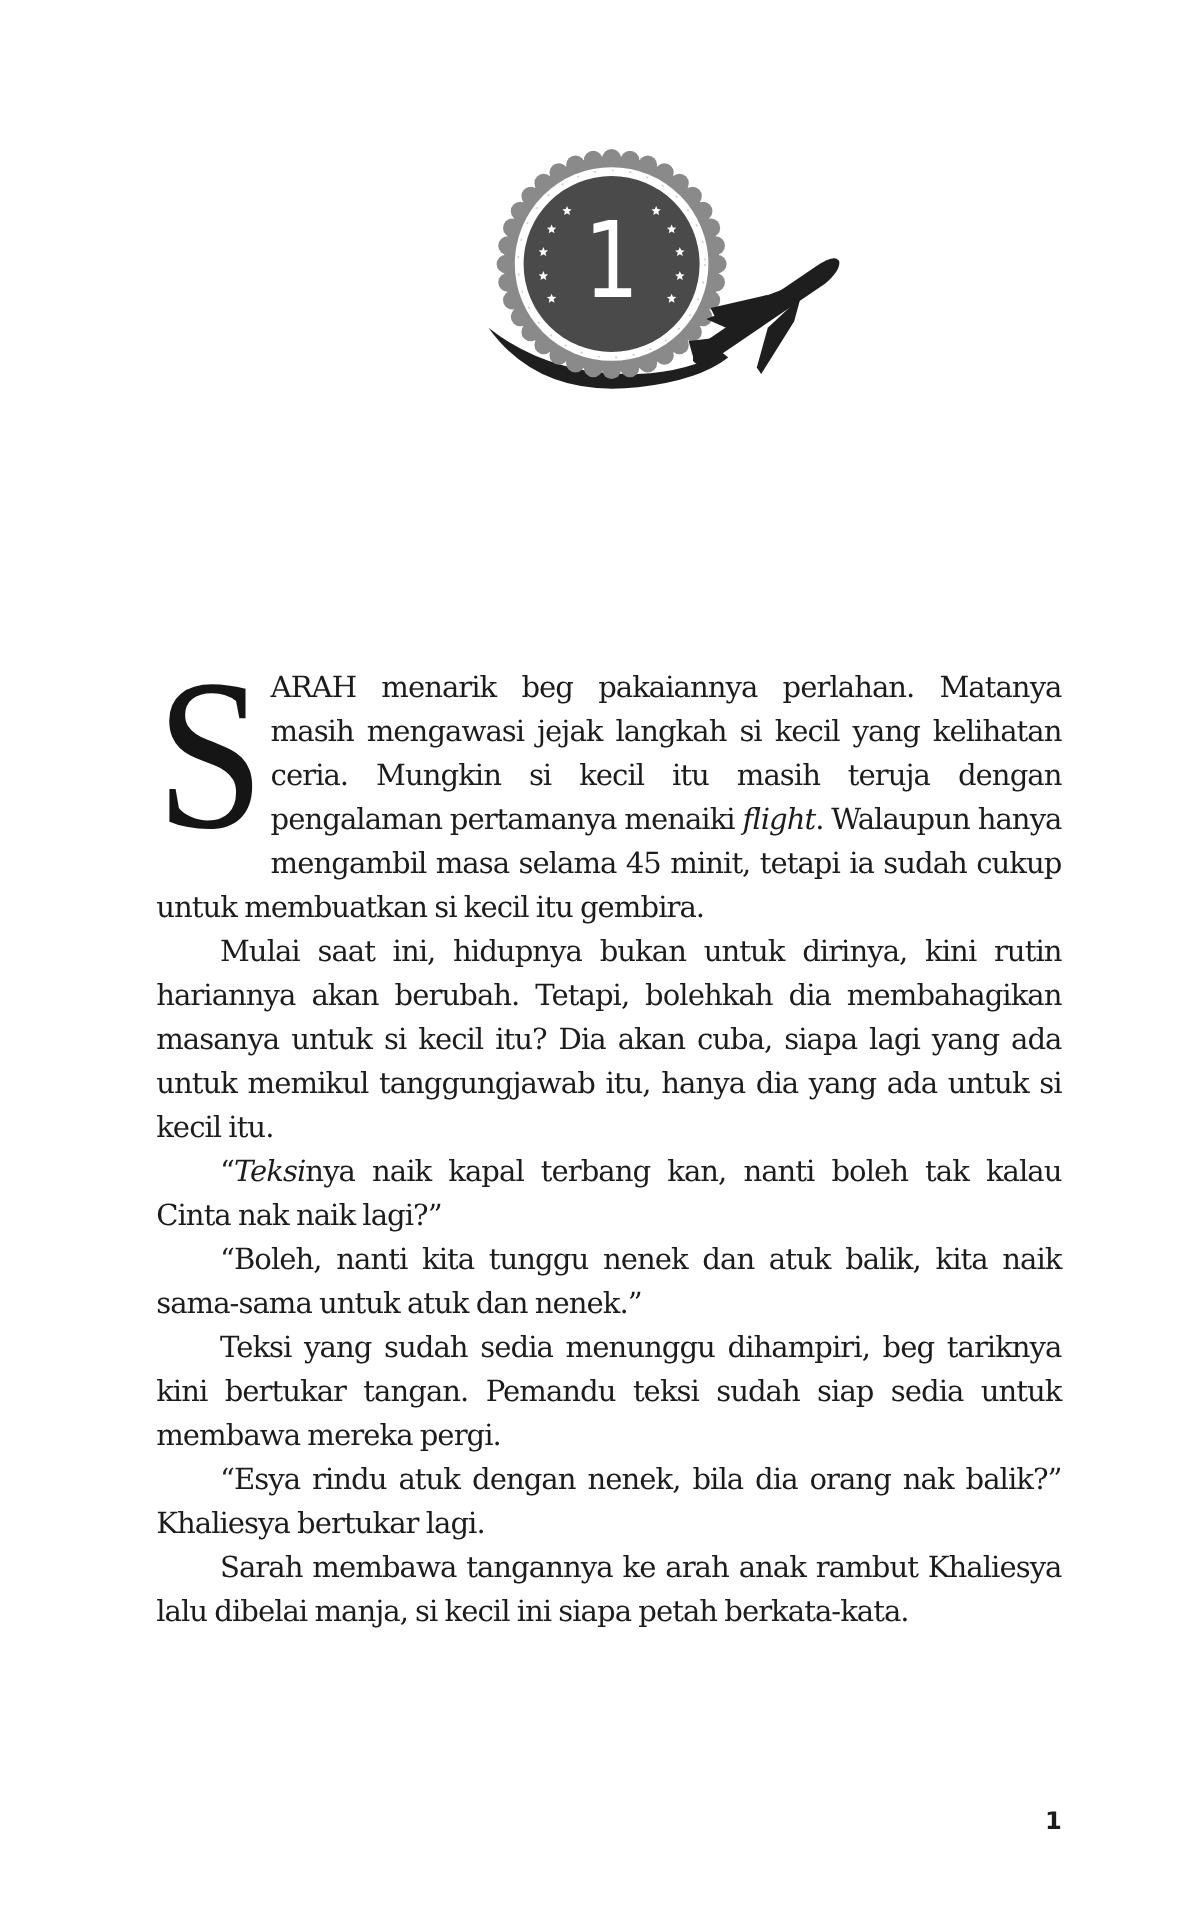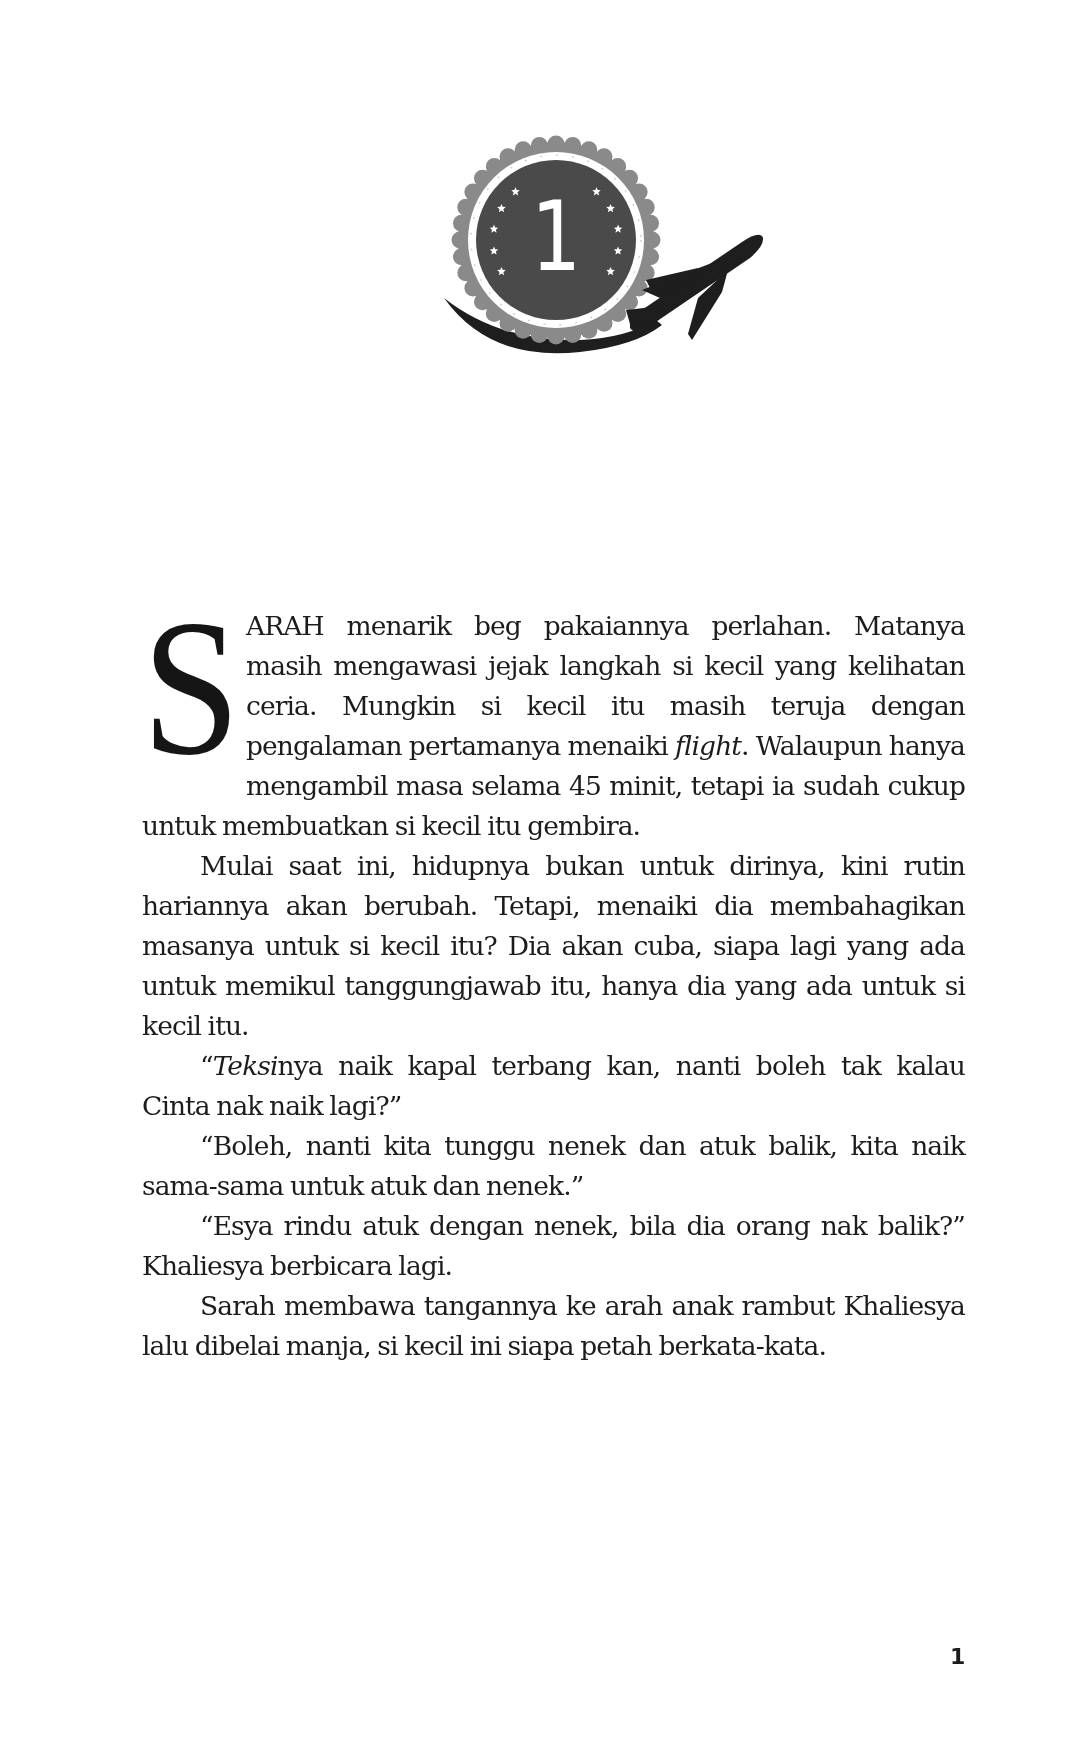--- a/index.html
+++ b/index.html
@@ -160,20 +160,21 @@
       <path d="M 196 180 L 232 176 L 222 190 L 200 194 Z"></path>
     </g>
   </svg>
   <div class="badge-number">1</div>
 </div>
 
 <div class="body-text">
   <p class="first">
     <span class="dropcap">S</span><span>ARAH menarik beg pakaiannya perlahan. Matanya masih mengawasi jejak langkah si kecil yang kelihatan ceria. Mungkin si kecil itu masih teruja dengan pengalaman pertamanya menaiki </span><em>flight</em><span>. Walaupun hanya mengambil masa selama 45 minit, tetapi ia sudah cukup untuk membuatkan si kecil itu gembira.</span>
   </p>
-  <p><span>Mulai saat ini, hidupnya bukan untuk dirinya, kini rutin hariannya akan berubah. Tetapi, menaiki dia membahagikan masanya untuk si kecil itu? Dia akan cuba, siapa lagi yang ada untuk memikul tanggungjawab itu, hanya dia yang ada untuk si kecil itu.</span></p>
+  <p><span>Mulai saat ini, hidupnya bukan untuk dirinya, kini rutin hariannya akan berubah. Tetapi, bolehkah dia membahagikan masanya untuk si kecil itu? Dia akan cuba, siapa lagi yang ada untuk memikul tanggungjawab itu, hanya dia yang ada untuk si kecil itu.</span></p>
   <p><span>“</span><em>Teksi</em><span>nya naik kapal terbang kan, nanti boleh tak kalau Cinta nak naik lagi?”</span></p>
   <p><span>“Boleh, nanti kita tunggu nenek dan atuk balik, kita naik sama-sama untuk atuk dan nenek.”</span></p>
-  <p><span>“Esya rindu atuk dengan nenek, bila dia orang nak balik?” Khaliesya berbicara lagi.</span></p>
+  <p><span>Teksi yang sudah sedia menunggu dihampiri, beg tariknya kini bertukar tangan. Pemandu teksi sudah siap sedia untuk membawa mereka pergi.</span></p>
+  <p><span>“Esya rindu atuk dengan nenek, bila dia orang nak balik?” Khaliesya bertukar lagi.</span></p>
   <p><span>Sarah membawa tangannya ke arah anak rambut Khaliesya lalu dibelai manja, si kecil ini siapa petah berkata-kata.</span></p>
 </div>
 
 <div class="page-number">1</div>
 
 </body></html>

